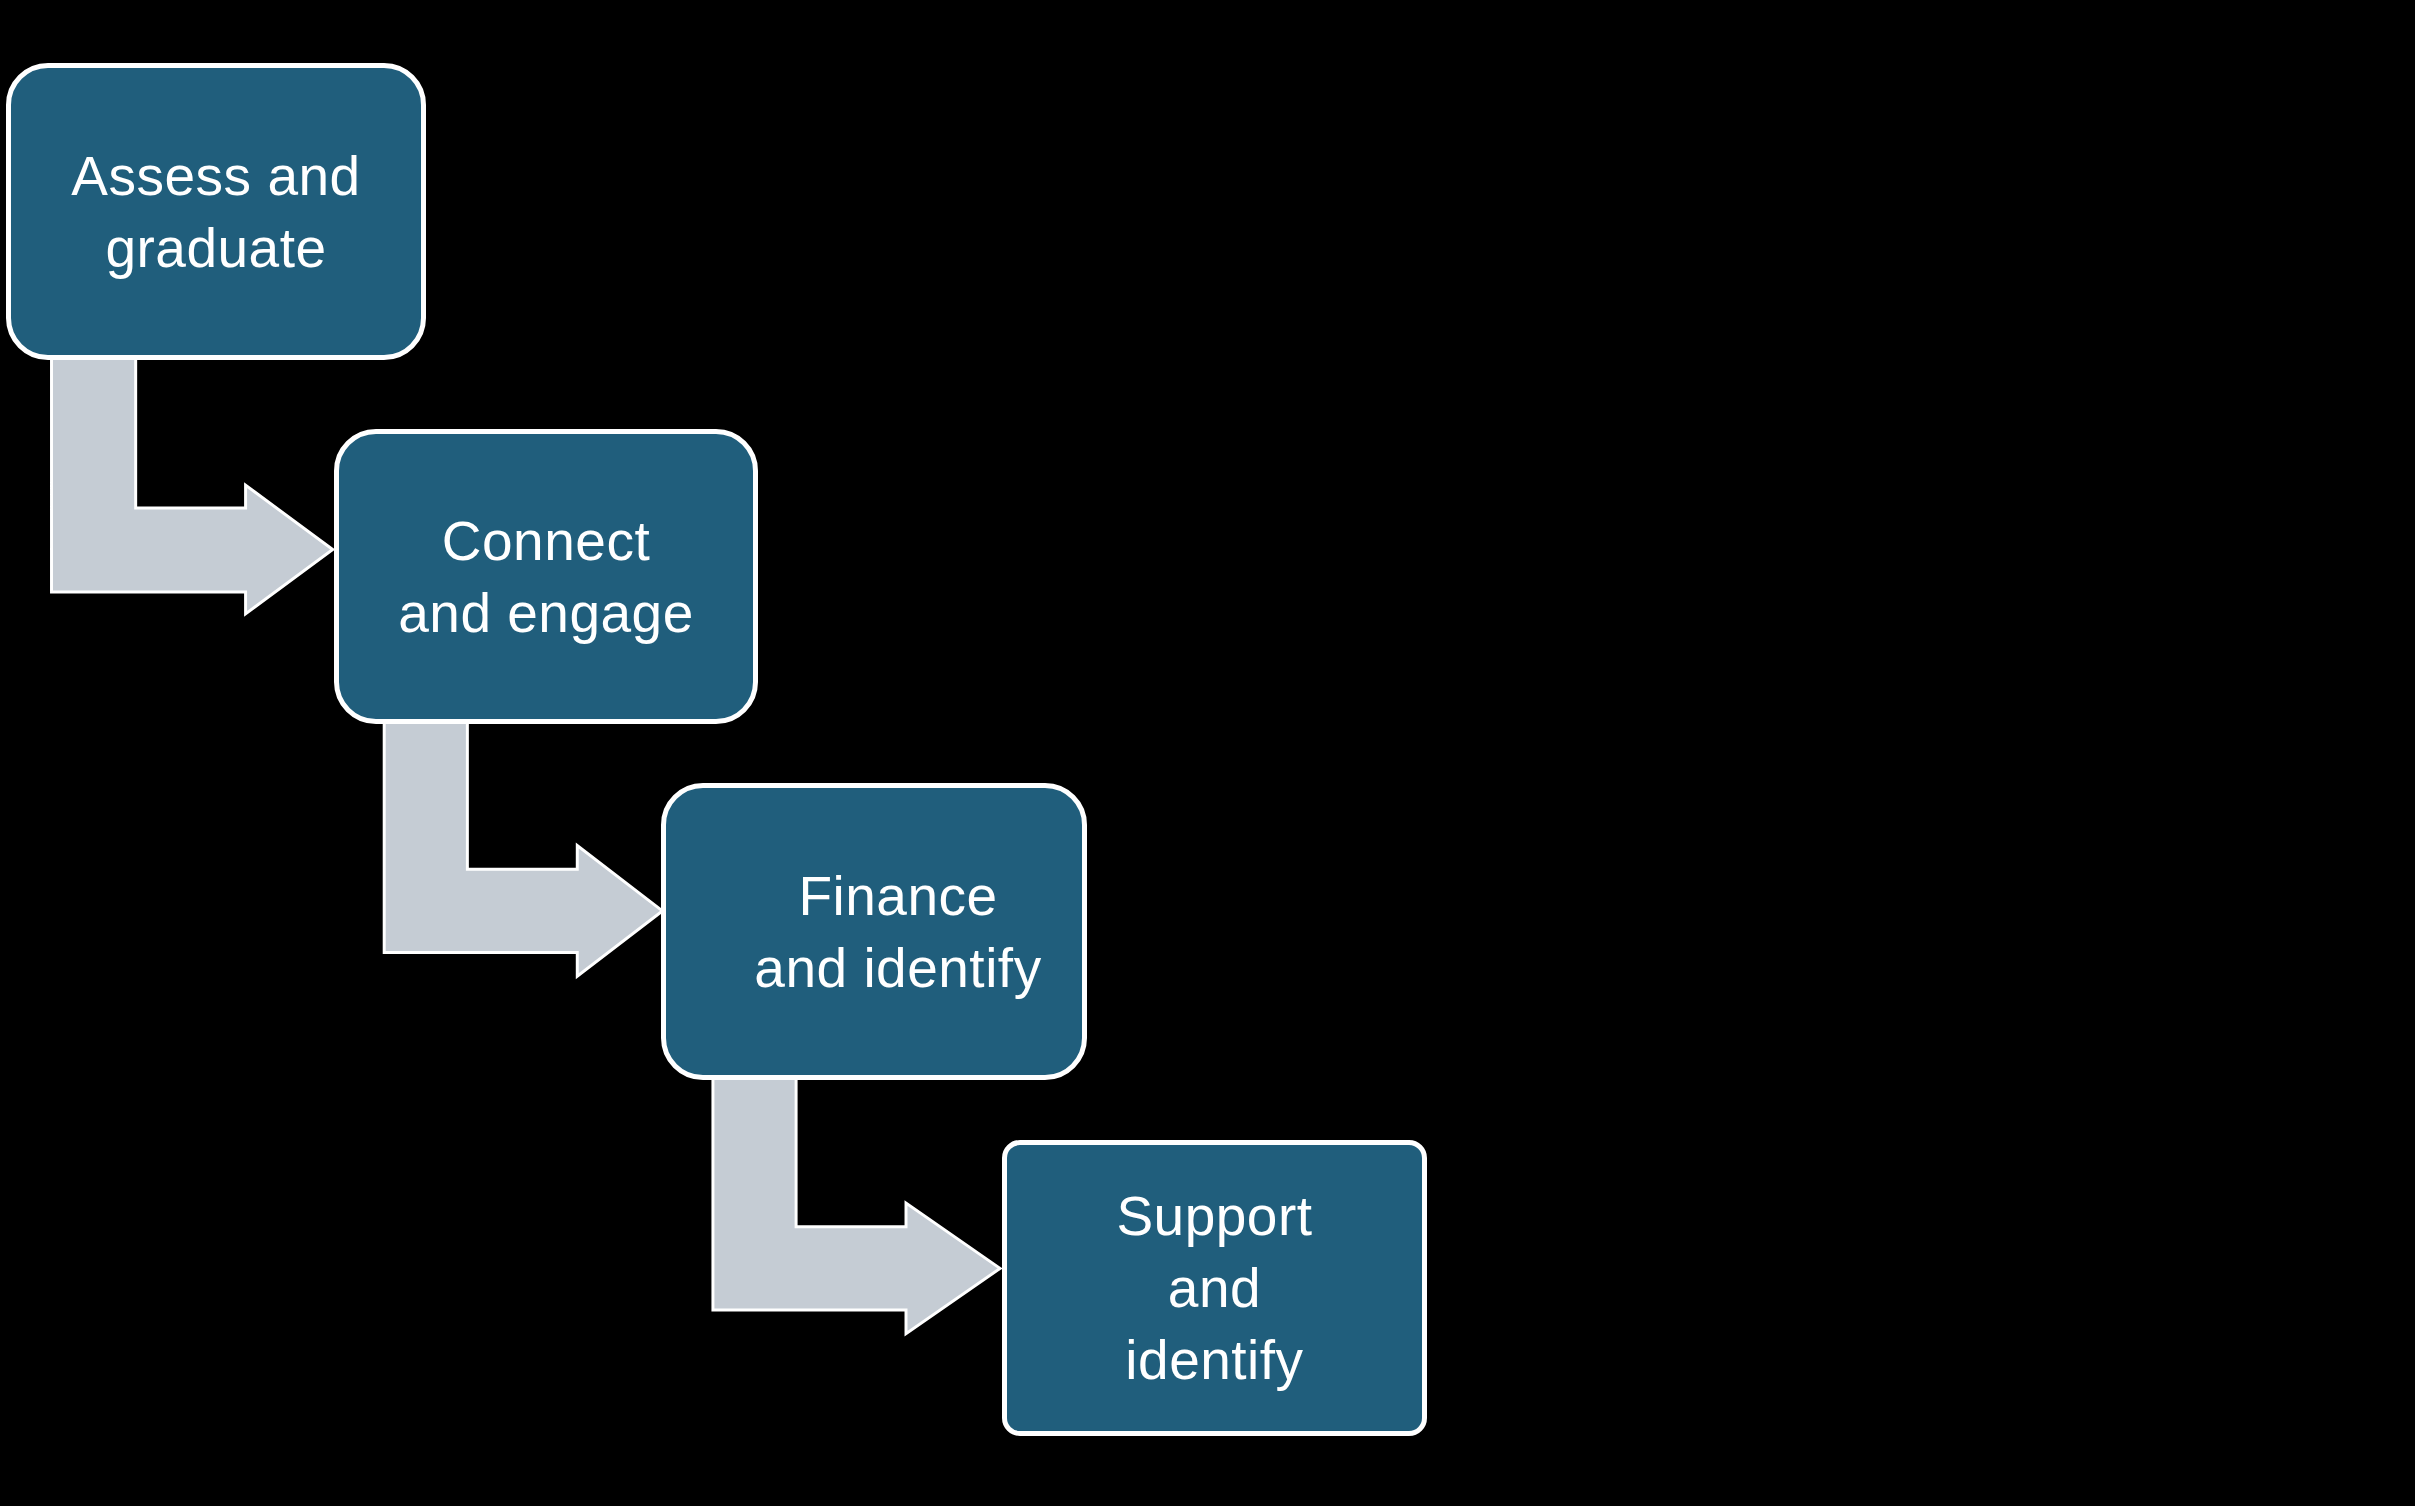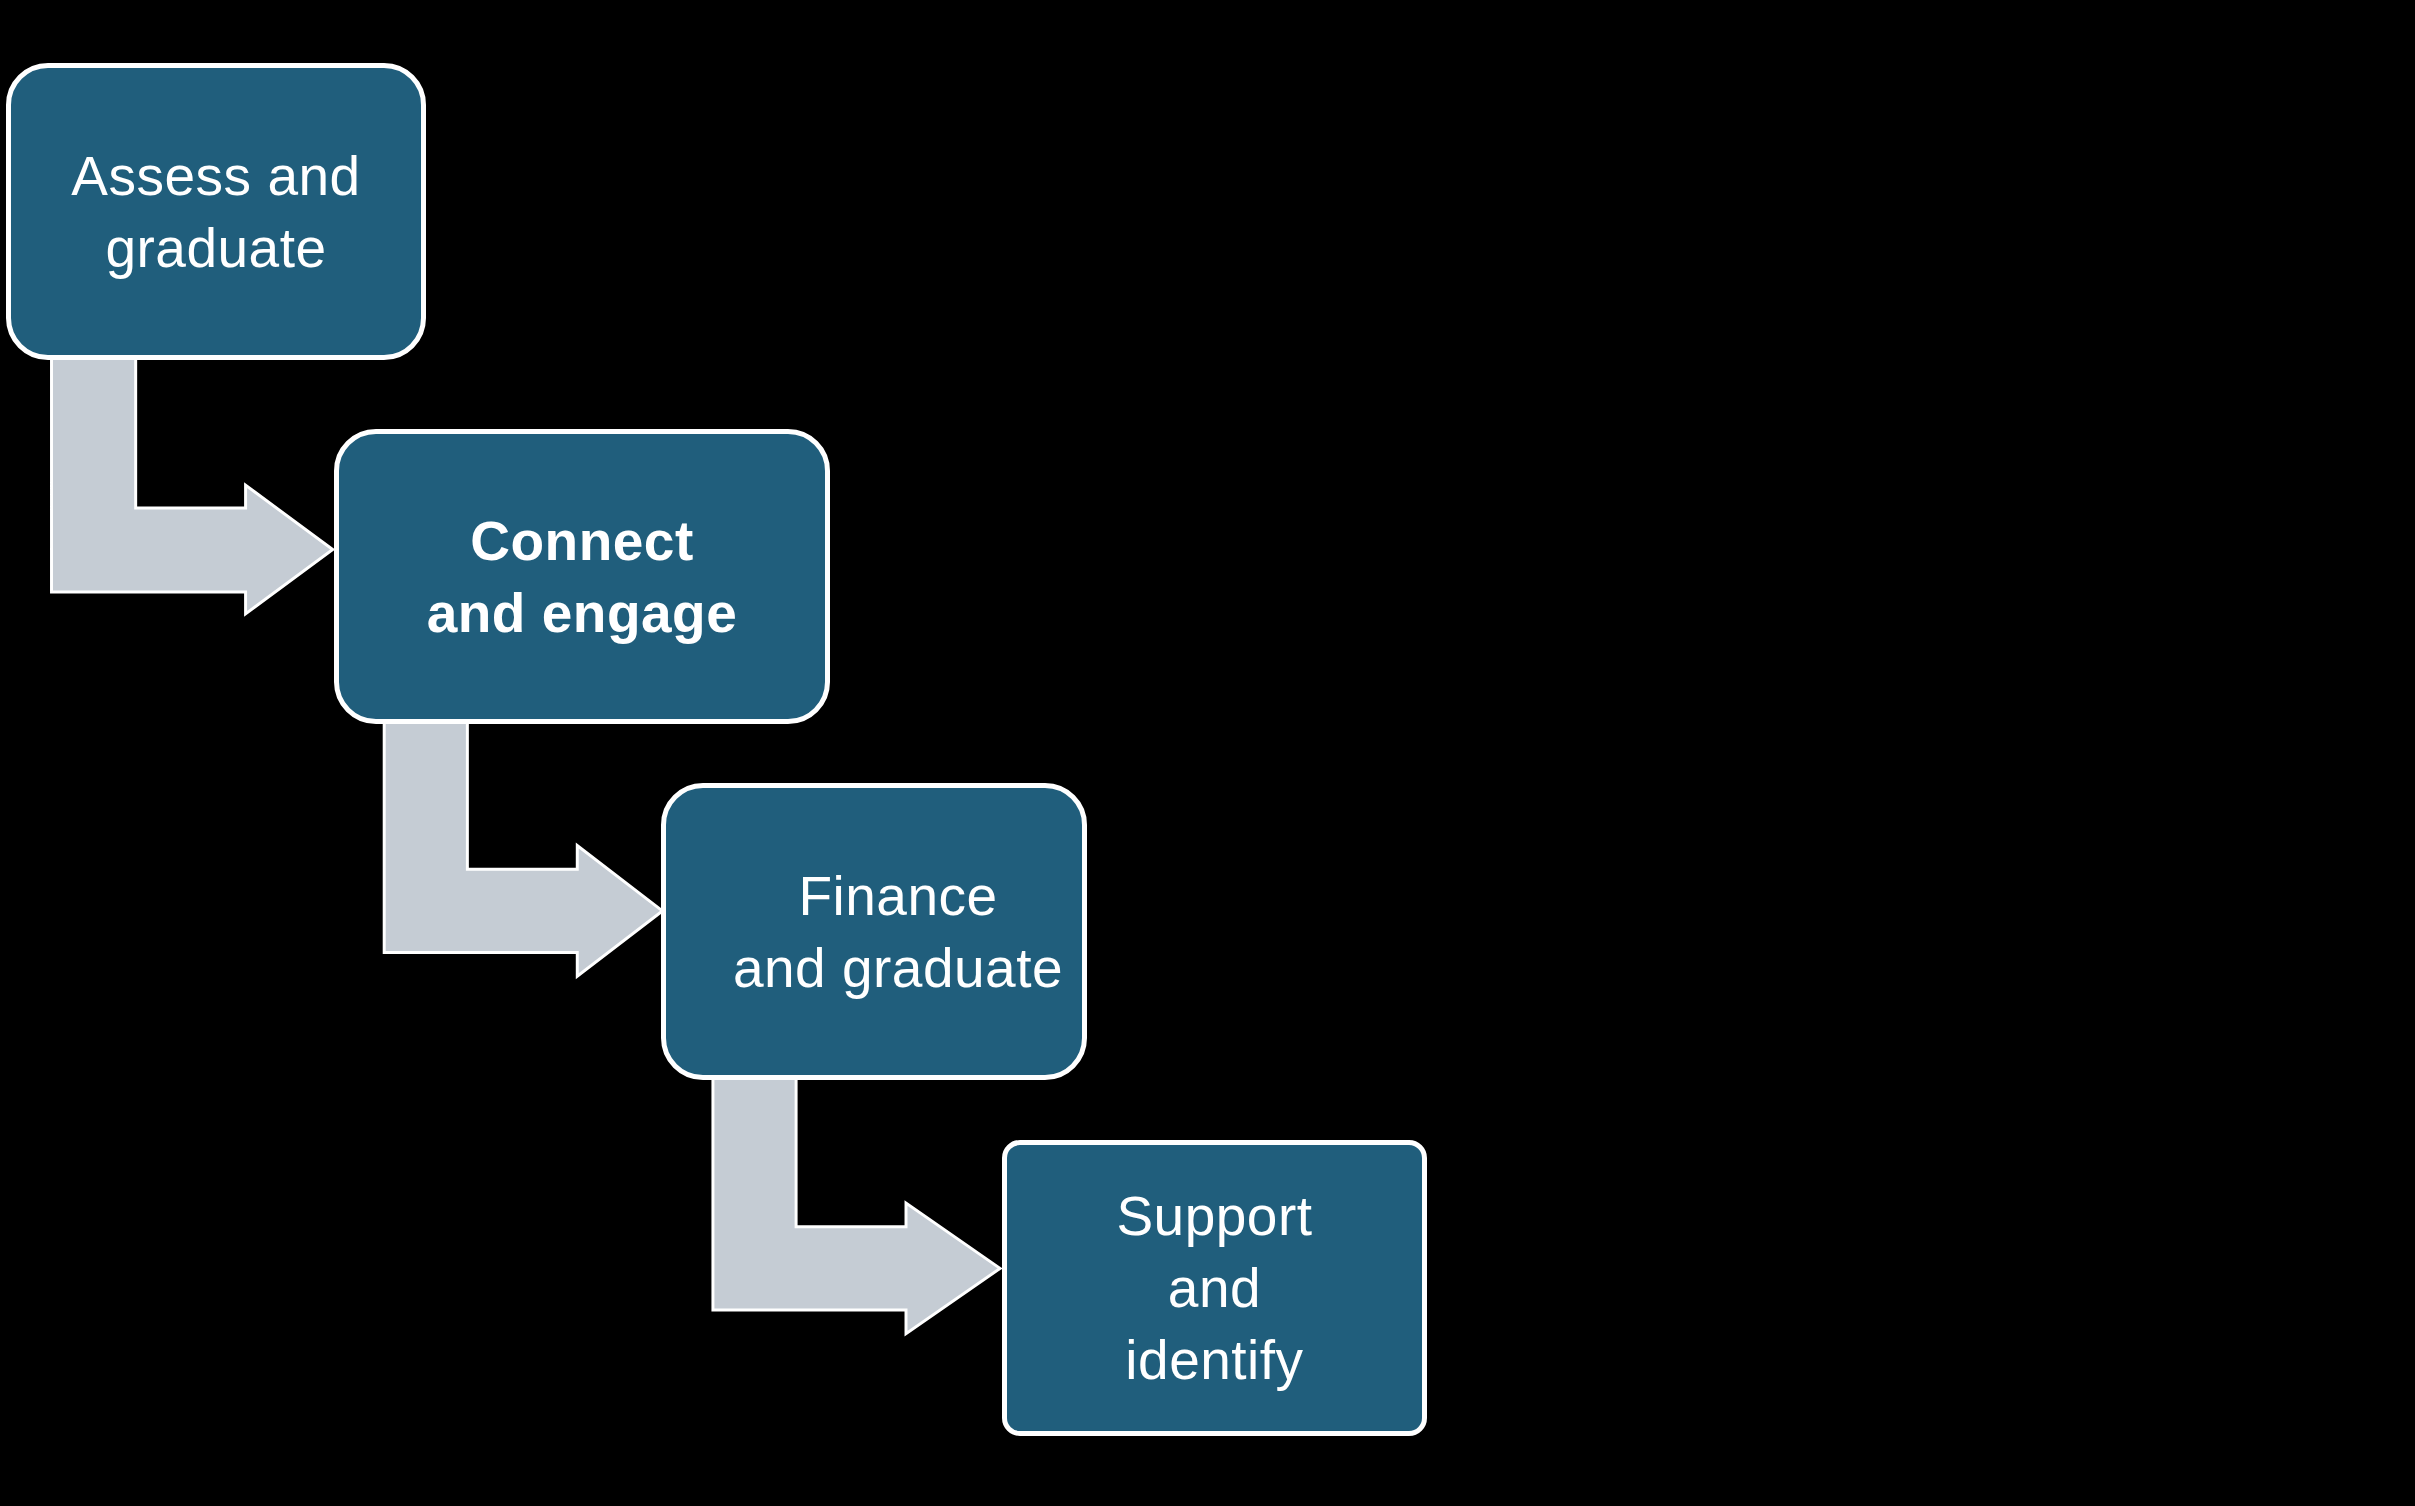--- a/index.html
+++ b/index.html
@@ -44,21 +44,21 @@
     text-align: center;
     font-size: 55px;
     line-height: 72px;
     letter-spacing: 0.5px;
   }
   .node-line {
     display: block;
     white-space: nowrap;
   }
   #node-1 { left: 6px;    top: 63px;   width: 420px; height: 297px; }
-  #node-2 { left: 334px;  top: 429px;  width: 496px; height: 295px; font-weight: bold; }
+  #node-2 { left: 334px;  top: 429px;  width: 424px; height: 295px; }
   #node-3 { left: 661px;  top: 783px;  width: 426px; height: 297px; padding-left: 48px; }
   #node-4 { left: 1002px; top: 1140px; width: 425px; height: 296px; border-radius: 18px; }
 </style>
 </head>
 <body>
 
 <div class="canvas">
 
   <svg class="arrow-layer" viewBox="0 0 2440 1522" aria-hidden="true">
     <polygon points="52,356 137,356 137,513 248,513 248,490 336,555 248,620 248,598 52,598"></polygon>
@@ -71,21 +71,21 @@
     <span class="node-line">graduate</span>
   </div>
 
   <div class="flow-node" id="node-2">
     <span class="node-line">Connect</span>
     <span class="node-line">and engage</span>
   </div>
 
   <div class="flow-node" id="node-3">
     <span class="node-line">Finance</span>
-    <span class="node-line">and graduate</span>
+    <span class="node-line">and identify</span>
   </div>
 
   <div class="flow-node" id="node-4">
     <span class="node-line">Support</span>
     <span class="node-line">and</span>
     <span class="node-line">identify</span>
   </div>
 
 </div>
 

